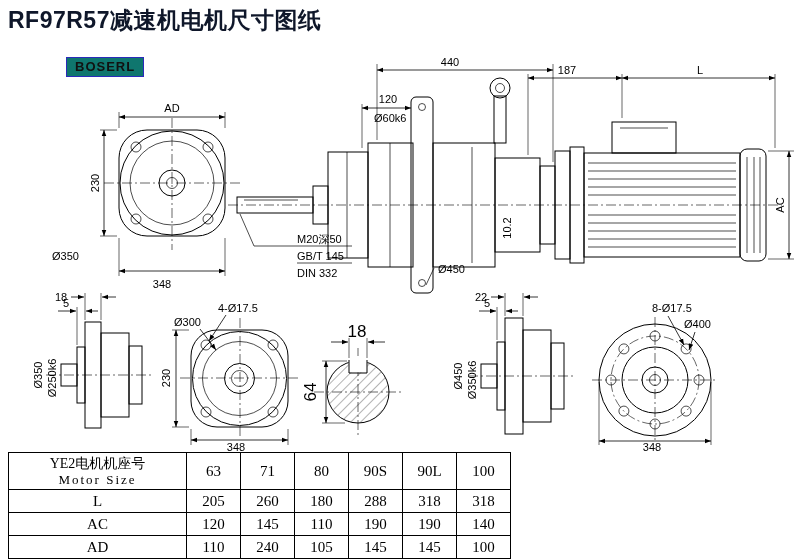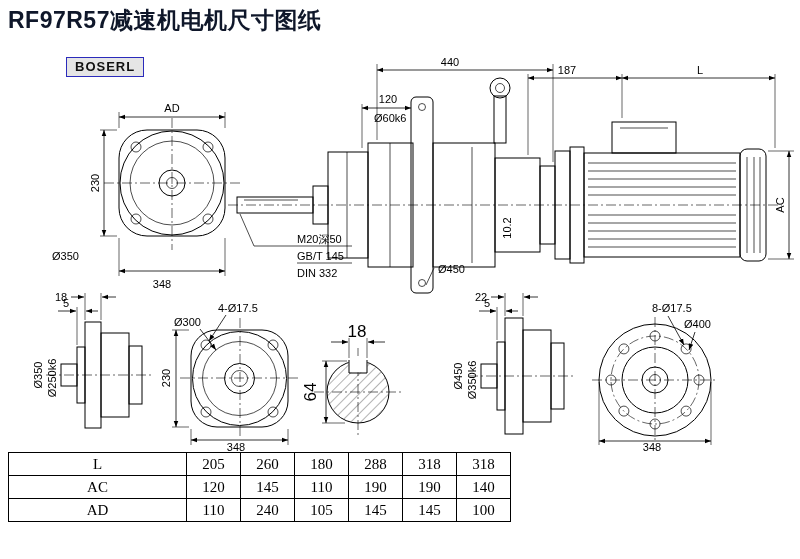--- a/index.html
+++ b/index.html
@@ -1,19 +1,19 @@
 <!DOCTYPE html>
 <html><head>
 <meta charset="utf-8">
 <style>
   * { margin:0; padding:0; box-sizing:border-box; }
   html,body { width:800px; height:559px; }
   body { position:relative; background:#fff; font-family:"Liberation Sans", sans-serif; overflow:hidden; }
   .title { position:absolute; left:8px; top:5px; font-size:23px; font-weight:bold; color:#0f172a; letter-spacing:0.5px; }
-  .logo { position:absolute; left:66px; top:57px; border:1px solid #2b2bbb; padding:1px 8px 2px; font-size:13px; font-weight:bold; color:#111; letter-spacing:1px; background:#e5e5e5; }
+  .logo { position:absolute; left:66px; top:57px; border:1px solid #2b2bbb; padding:1px 8px 2px; font-size:13px; font-weight:bold; color:#111; letter-spacing:1px; background:#0f766e; }
   svg.canvas { position:absolute; left:0; top:0; }
   svg text { font-family:"Liberation Sans", sans-serif; font-size:11px; fill:#000; }
   svg text.big { font-size:17px; }
   .outline { fill:none; stroke:#000; stroke-width:1; }
   .thin { fill:none; stroke:#000; stroke-width:0.7; }
   .cl { fill:none; stroke:#000; stroke-width:0.6; stroke-dasharray:10 3 2 3; }
   .ext { stroke:#000; stroke-width:0.6; }
   .dimline, .lead { stroke:#000; stroke-width:0.8; fill:none; }
   table.dims { position:absolute; left:8px; top:452px; border-collapse:collapse; table-layout:fixed; font-family:"Liberation Serif", serif; }
   .dims td { border:1px solid #000; text-align:center; vertical-align:middle; font-size:15px; color:#000; padding:0; }
@@ -289,20 +289,32 @@
   <colgroup>
     <col style="width:178px">
     <col style="width:54px">
       <col style="width:54px">
       <col style="width:54px">
     <col style="width:54px">
       <col style="width:54px">
       <col style="width:54px">
   </colgroup>
   <tbody>
+      <tr class="hrow">
+    <td>
+      <div class="hcn">YE2电机机座号</div>
+      <div class="hen">Motor Size</div>
+    </td>
+    <td>63</td>
+    <td>71</td>
+    <td>80</td>
+    <td>90S</td>
+    <td>90L</td>
+    <td>100</td>
+  </tr>
   <tr>
     <td>L</td>
     <td>205</td>
     <td>260</td>
     <td>180</td>
     <td>288</td>
     <td>318</td>
     <td>318</td>
   </tr>
   <tr>

